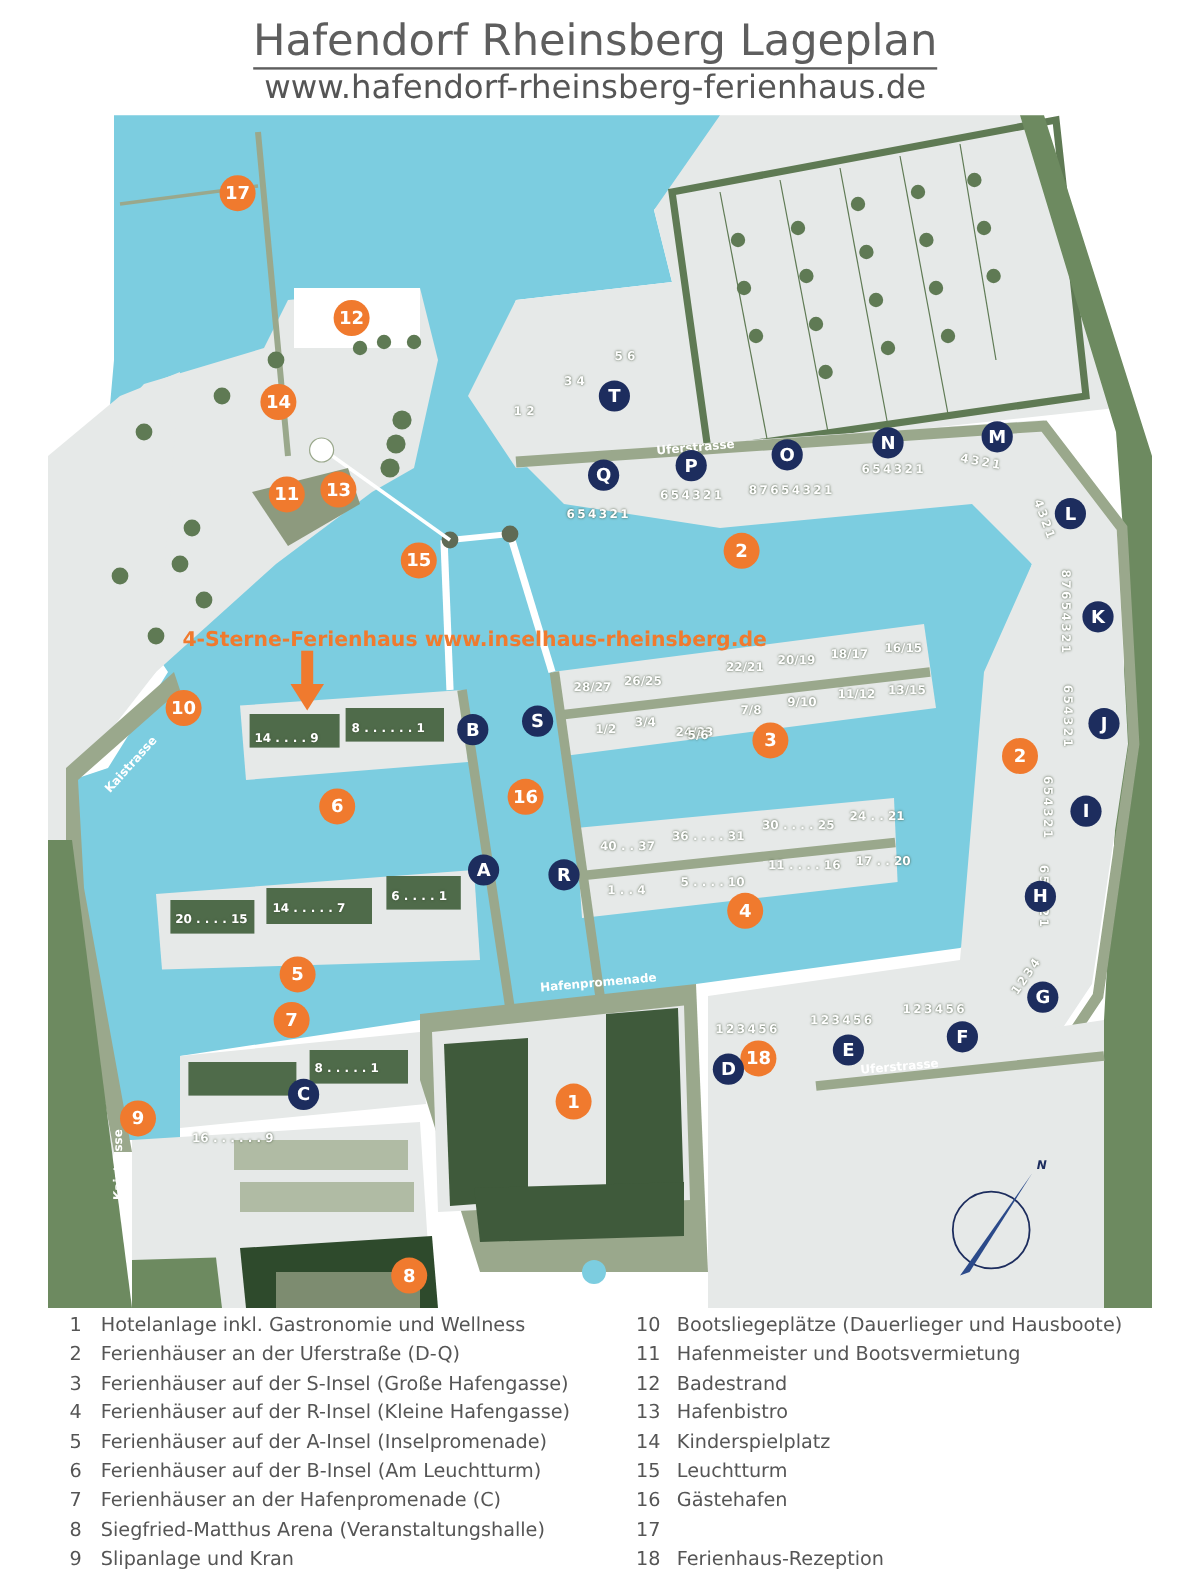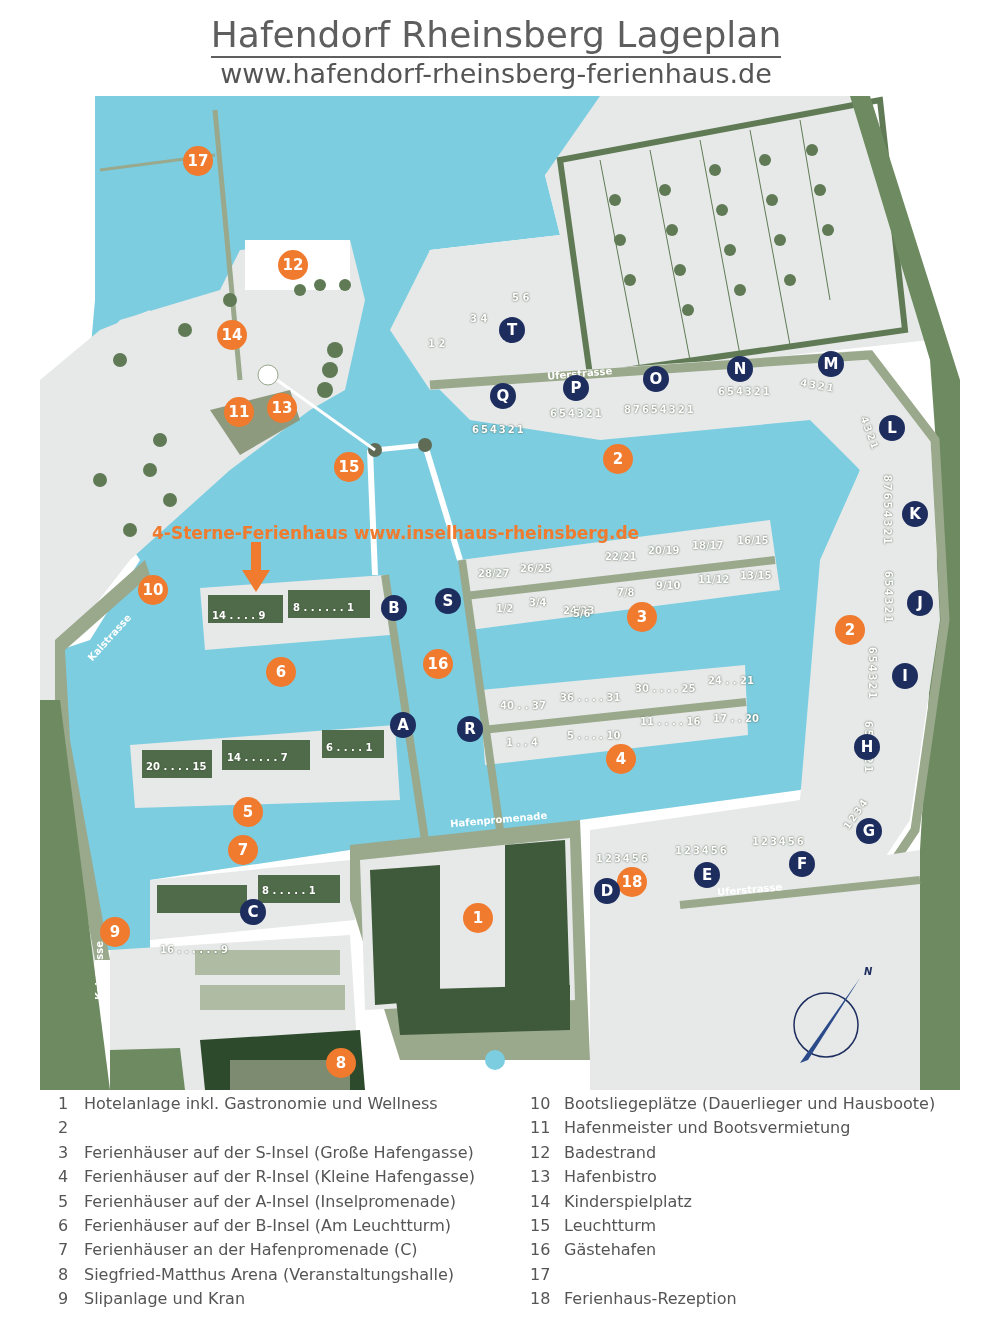--- a/index.html
+++ b/index.html
@@ -253,20 +253,21 @@
   <div style="position:absolute;left:864px;top:966px;font-size:10px;font-style:italic;font-weight:bold;color:#1d2d5e;">N</div>
 </div>
 
 <div class="legend left" style="left:58px;">
   <div class="row">
       <span class="num">1</span>
       <span>Hotelanlage inkl. Gastronomie und Wellness</span>
     </div>
   <div class="row">
       <span class="num">2</span>
+      <span>Ferienhäuser an der Uferstraße (D-Q)</span>
     </div>
   <div class="row">
       <span class="num">3</span>
       <span>Ferienhäuser auf der S-Insel (Große Hafengasse)</span>
     </div>
   <div class="row">
       <span class="num">4</span>
       <span>Ferienhäuser auf der R-Insel (Kleine Hafengasse)</span>
     </div>
   <div class="row">

